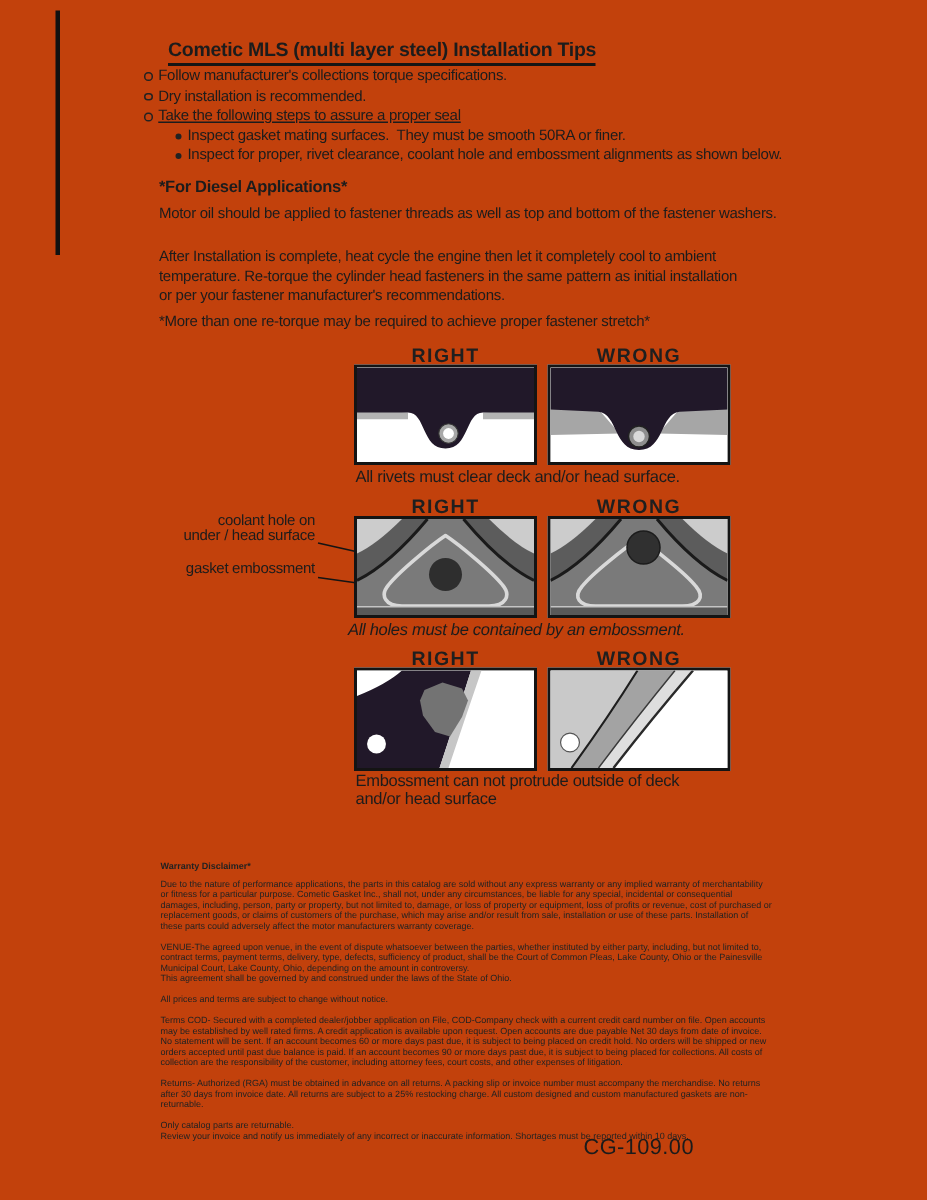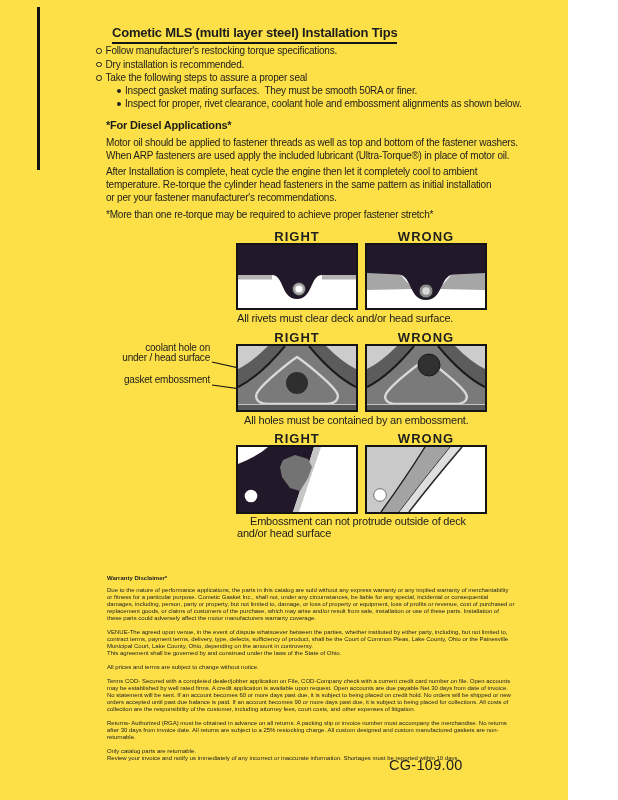--- a/index.html
+++ b/index.html
@@ -1,17 +1,17 @@
 <!DOCTYPE html>
 <html><head>
 <meta charset="utf-8">
 <style>
   html,body { margin:0; padding:0; background:#ffffff; }
   .page {
-    position:relative; width:568px; height:800px; background:#fde047;
+    position:relative; width:618px; height:800px; background:#c2410c;
     font-family:"Liberation Sans", sans-serif; color:#1c1c1c; overflow:hidden;
   }
   .abs { position:absolute; }
   .edge-mark { left:37px; top:7px; width:2.5px; height:163px; background:#111; }
 
   .title {
     left:112px; top:25px; font-size:13px; font-weight:bold; letter-spacing:-0.2px;
     border-bottom:2px solid #151515; padding-bottom:2px; white-space:pre;
   }
   .bullet-row { display:flex; align-items:flex-start; white-space:pre; font-size:10px; letter-spacing:-0.2px; }
@@ -38,43 +38,42 @@
 <body>
 
 <div class="page">
 
   <div class="abs edge-mark"></div>
 
   <div class="abs title">Cometic MLS (multi layer steel) Installation Tips</div>
 
   <div class="abs bullet-row" style="left:96px; top:45px;">
     <span class="ring"></span>
-    <span>Follow manufacturer's restocking torque specifications.</span>
+    <span>Follow manufacturer's collections torque specifications.</span>
   </div>
   <div class="abs bullet-row" style="left:96px; top:58.5px;justify-content:center;">
     <span class="ring"></span>
     <span>Dry installation is recommended.</span>
   </div>
-  <div class="abs bullet-row" style="left:96px; top:72px;">
+  <div class="abs bullet-row" style="left:96px; top:72px;text-decoration:underline;">
     <span class="ring"></span>
     <span>Take the following steps to assure a proper seal</span>
   </div>
   <div class="abs bullet-row" style="left:117px; top:85px;">
     <span class="dot"></span>
     <span>Inspect gasket mating surfaces.  They must be smooth 50RA or finer.</span>
   </div>
   <div class="abs bullet-row" style="left:117px; top:98px;">
     <span class="dot"></span>
     <span>Inspect for proper, rivet clearance, coolant hole and embossment alignments as shown below.</span>
   </div>
 
   <div class="abs h2" style="top:119px;">*For Diesel Applications*</div>
 
   <div class="abs pline" style="top:137px;">Motor oil should be applied to fastener threads as well as top and bottom of the fastener washers.</div>
-  <div class="abs pline" style="top:150px;">When ARP fasteners are used apply the included lubricant (Ultra-Torque®) in place of motor oil.</div>
 
   <div class="abs pline" style="top:166px;">After Installation is complete, heat cycle the engine then let it completely cool to ambient</div>
   <div class="abs pline" style="top:179px;">temperature. Re-torque the cylinder head fasteners in the same pattern as initial installation</div>
   <div class="abs pline" style="top:192px;">or per your fastener manufacturer's recommendations.</div>
 
   <div class="abs pline" style="top:209px;">*More than one re-torque may be required to achieve proper fastener stretch*</div>
 
   <div class="abs dlabel" style="left:236px; top:229px;">RIGHT</div>
   <div class="abs dlabel" style="left:365px; top:229px;">WRONG</div>
 
@@ -138,21 +137,21 @@
       <path d="M0,0 H30 Q13,17 0,23 Z" fill="#cccccc"></path>
       <path d="M118,0 H71 Q96,30 118,41 Z" fill="#5c5c5c"></path>
       <path d="M71,0 Q96,30 118,41" fill="none" stroke="#1a1a1a" stroke-width="2"></path>
       <path d="M118,0 H88 Q105,17 118,23 Z" fill="#cccccc"></path>
       <path d="M59,13 C68,19 90,36 97,45 C103,52 99,58 88,58 L30,58 C19,58 15,52 21,45 C28,36 50,19 59,13 Z" fill="none" stroke="#d9d9d9" stroke-width="2.4" stroke-linejoin="round"></path>
       <circle cx="62" cy="19" r="11" fill="#303030" stroke="#1c1c1c" stroke-width="1"></circle>
       <rect x="0" y="58.5" width="118" height="5.5" fill="#595959"></rect>
       <line x1="0" y1="58.5" x2="118" y2="58.5" stroke="#c4c4c4" stroke-width="1"></line>
     </svg>
   </div>
-  <div class="abs caption" style="left:244px; top:414px;">All holes must be contained by an embossment.</div>
+  <div class="abs caption" style="left:232px; top:414px;font-style:italic;">All holes must be contained by an embossment.</div>
 
   <div class="abs dlabel" style="left:236px; top:431px;">RIGHT</div>
   <div class="abs dlabel" style="left:365px; top:431px;">WRONG</div>
 
   <div class="abs dbox" style="left:236px; top:445px; height:65px;">
     <svg width="118" height="65" viewBox="0 0 118 65">
       <rect width="118" height="65" fill="#ffffff"></rect>
       <path d="M0,17 Q20,9 30,0 L76,0 Q66,32 55,65 L0,65 Z" fill="#211829"></path>
       <path d="M76,0 Q66,32 55,65 L61,65 Q72,32 83,0 Z" fill="#c6c6c6"></path>
       <polygon points="45,13 57,8 70,12 74,20 70,31 62,44 52,41 44,30 42,20" fill="#737373"></polygon>
@@ -164,21 +163,21 @@
       <rect width="118" height="65" fill="#ffffff"></rect>
       <path d="M0,0 H58 Q38,32 14,65 L0,65 Z" fill="#c9c9c9"></path>
       <path d="M58,0 Q38,32 14,65 L32,65 Q56,33 83,0 Z" fill="#a3a3a3"></path>
       <path d="M83,0 Q56,33 32,65 L42,65 Q66,34 95,0 Z" fill="#dedede"></path>
       <path d="M58,0 Q38,32 14,65" stroke="#1e1e1e" stroke-width="1.4" fill="none"></path>
       <path d="M83,0 Q56,33 32,65" stroke="#3a3a3a" stroke-width="1" fill="none"></path>
       <path d="M95,0 Q66,34 42,65" stroke="#2a2a2a" stroke-width="1.6" fill="none"></path>
       <circle cx="13" cy="48" r="6.3" fill="#ffffff" stroke="#555" stroke-width="0.8"></circle>
     </svg>
   </div>
-  <div class="abs caption" style="left:237px; top:515px;margin-left:13px;">Embossment can not protrude outside of deck</div>
+  <div class="abs caption" style="left:237px; top:515px;">Embossment can not protrude outside of deck</div>
   <div class="abs caption" style="left:237px; top:527px;">and/or head surface</div>
 
   <div class="abs legal">
     <p class="head">Warranty Disclaimer*</p>
     <p>Due to the nature of performance applications, the parts in this catalog are sold without any express warranty or any implied warranty of merchantability or fitness for a particular purpose.  Cometic Gasket Inc., shall not, under any circumstances, be liable for any special, incidental or consequential damages, including, person, party or property, but not limited to, damage, or loss of property or equipment, loss of profits or revenue, cost of purchased or replacement goods, or claims of customers of the purchase, which may arise and/or result from sale, installation or use of these parts.  Installation of these parts could adversely affect the motor manufacturers warranty coverage.</p>
     <p class="tight">VENUE-The agreed upon venue, in the event of dispute whatsoever between the parties, whether instituted by either party, including, but not limited to, contract terms, payment terms, delivery, type, defects, sufficiency of product, shall be the Court of Common Pleas, Lake County, Ohio or the Painesville Municipal Court, Lake County, Ohio, depending on the amount in controversy.</p>
     <p>This agreement shall be governed by and construed under the laws of the State of Ohio.</p>
     <p>All prices and terms are subject to change without notice.</p>
     <p>Terms COD- Secured with a completed dealer/jobber application on File, COD-Company check with a current credit card number on file.  Open accounts may be established by well rated firms.  A credit application is available upon request.  Open accounts are due payable Net 30 days from date of invoice.  No statement will be sent.  If an account becomes 60 or more days past due, it is subject to being placed on credit hold.  No orders will be shipped or new orders accepted until past due balance is paid.  If an account becomes 90 or more days past due, it is subject to being placed for collections.  All costs of collection are the responsibility of the customer, including attorney fees, court costs, and other expenses of litigation.</p>
     <p>Returns- Authorized (RGA) must be obtained in advance on all returns.  A packing slip or invoice number must accompany the merchandise.  No returns after 30 days from invoice date.  All returns are subject to a 25% restocking charge.  All custom designed and custom manufactured gaskets are non-returnable.</p>

